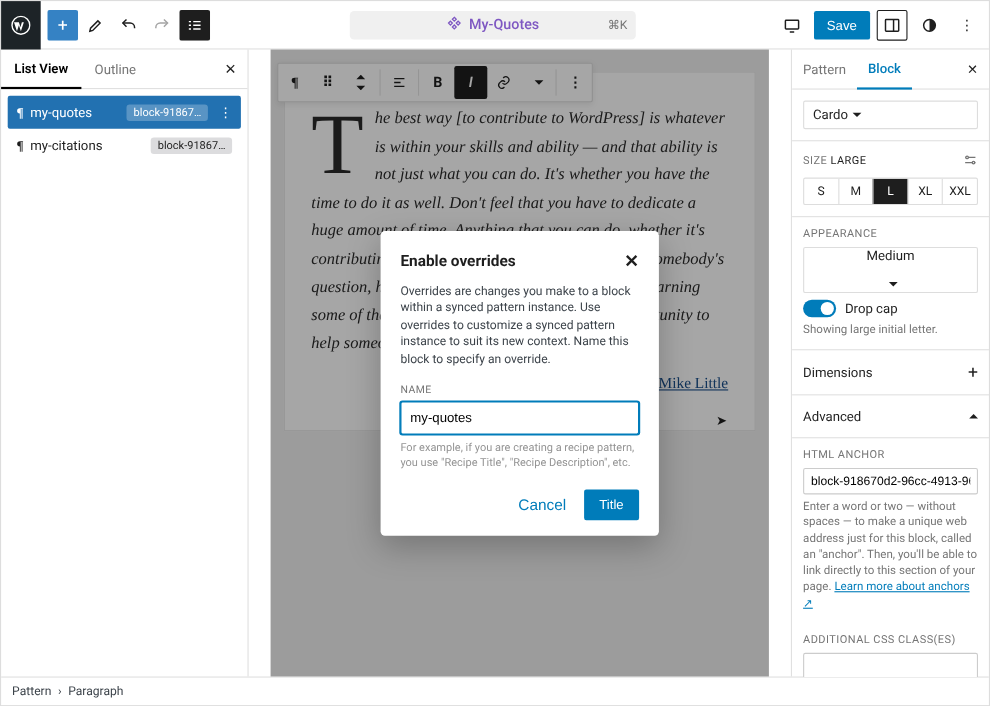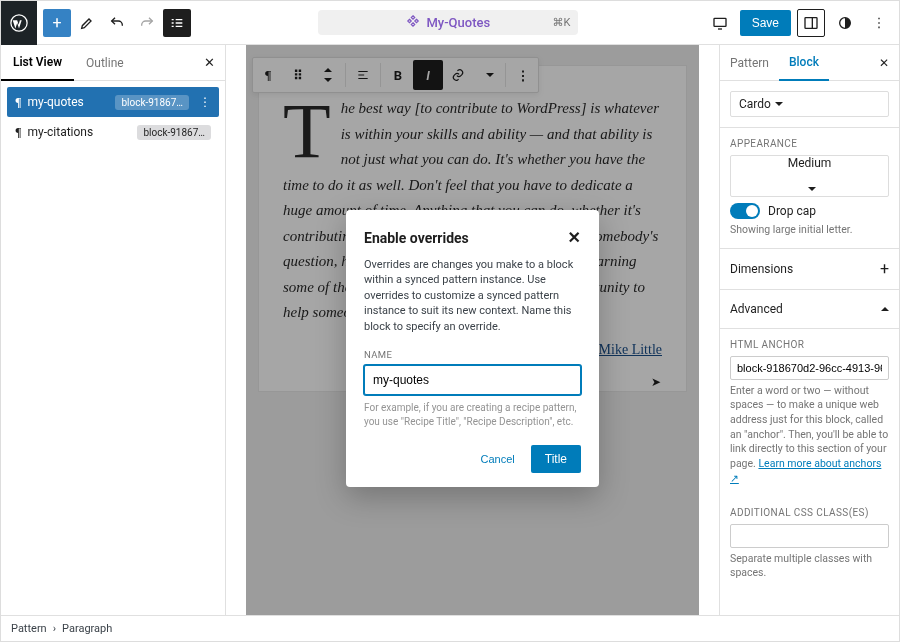--- a/index.html
+++ b/index.html
@@ -89,21 +89,21 @@
   
   .overlay{position:absolute;inset:0;background:rgba(0,0,0,.35);display:flex;align-items:flex-start;justify-content:center;z-index:20;}
   .modal{background:#fff;border-radius:4px;width:253px;margin-top:165px;padding:18px 18px 14px 18px;box-shadow:0 10px 30px rgba(0,0,0,.25);}
   .modal h2{font-size:14px;margin:0 0 10px 0;display:flex;justify-content:space-between;align-items:center;}
   .modal .mclose{cursor:pointer;font-size:16px;}
   .modal p{font-size:11px;color:#3c434a;line-height:1.4;margin:4px 0 12px 0;}
   .modal label{font-size:9.5px;letter-spacing:.4px;color:#757575;}
   .modal input{width:100%;border:1px solid var(--wp-blue-btn);padding:7px 8px;font-size:12px;border-radius:2px;margin:4px 0 6px 0;outline:none;box-shadow:0 0 0 1px var(--wp-blue-btn);}
   .modal .example{font-size:10px;color:#949494;line-height:1.4;}
   .modal .actions{display:flex;justify-content:flex-end;gap:8px;margin-top:16px;}
-  .modal .cancel{background:none;border:none;color:var(--wp-blue-btn);font-size:11px;cursor:pointer;padding:6px 8px;}
+  .modal .cancel{background:none;border:none;color:var(--wp-blue-btn);font-size:14px;cursor:pointer;padding:6px 8px;}
   .modal .enable{background:var(--wp-blue-btn);color:#fff;border:none;padding:7px 14px;font-size:12px;border-radius:2px;cursor:pointer;}
   .chev::after{content:"";display:inline-block;border:4px solid transparent;border-top-color:currentColor;margin-left:4px;transform:translateY(2px);}
   .chev-up::after{border-top-color:transparent;border-bottom-color:currentColor;transform:translateY(-2px);}
   .plusico{font-size:16px;line-height:1;}
 </style>
 </head>
 <body>
 
 <div class="app">
 
@@ -263,20 +263,38 @@
         <div class="closex">✕</div>
       </div>
 
       <div class="rpanel">
         <div class="font-sel">
           <span>Cardo</span>
             <span class="chev"></span>
         </div>
       </div>
 
+      <div class="rpanel">
+        <div class="rlabel">
+          <span><span>SIZE</span> <span style="color:#1e1e1e">LARGE</span></span>
+          <span><svg width="14" height="14" viewBox="0 0 24 24" stroke="currentColor" fill="none" stroke-width="2">
+                <circle cx="7" cy="8" r="2"></circle>
+                <path d="M9 8h11M4 8h1"></path>
+                <circle cx="17" cy="16" r="2"></circle>
+                <path d="M4 16h11M19 16h1"></path>
+              </svg></span>
+        </div>
+        <div class="sizebtns">
+          <div class="sz">S</div>
+          <div class="sz">M</div>
+          <div class="sz active">L</div>
+          <div class="sz">XL</div>
+          <div class="sz">XXL</div>
+        </div>
+      </div>
 
       <div class="rpanel">
         <div class="rlabel">
             <span>APPEARANCE</span>
           </div>
         <div class="appear-sel">
           <span>Medium</span>
             <span class="chev"></span>
         </div>
         <div class="toggle-row">

